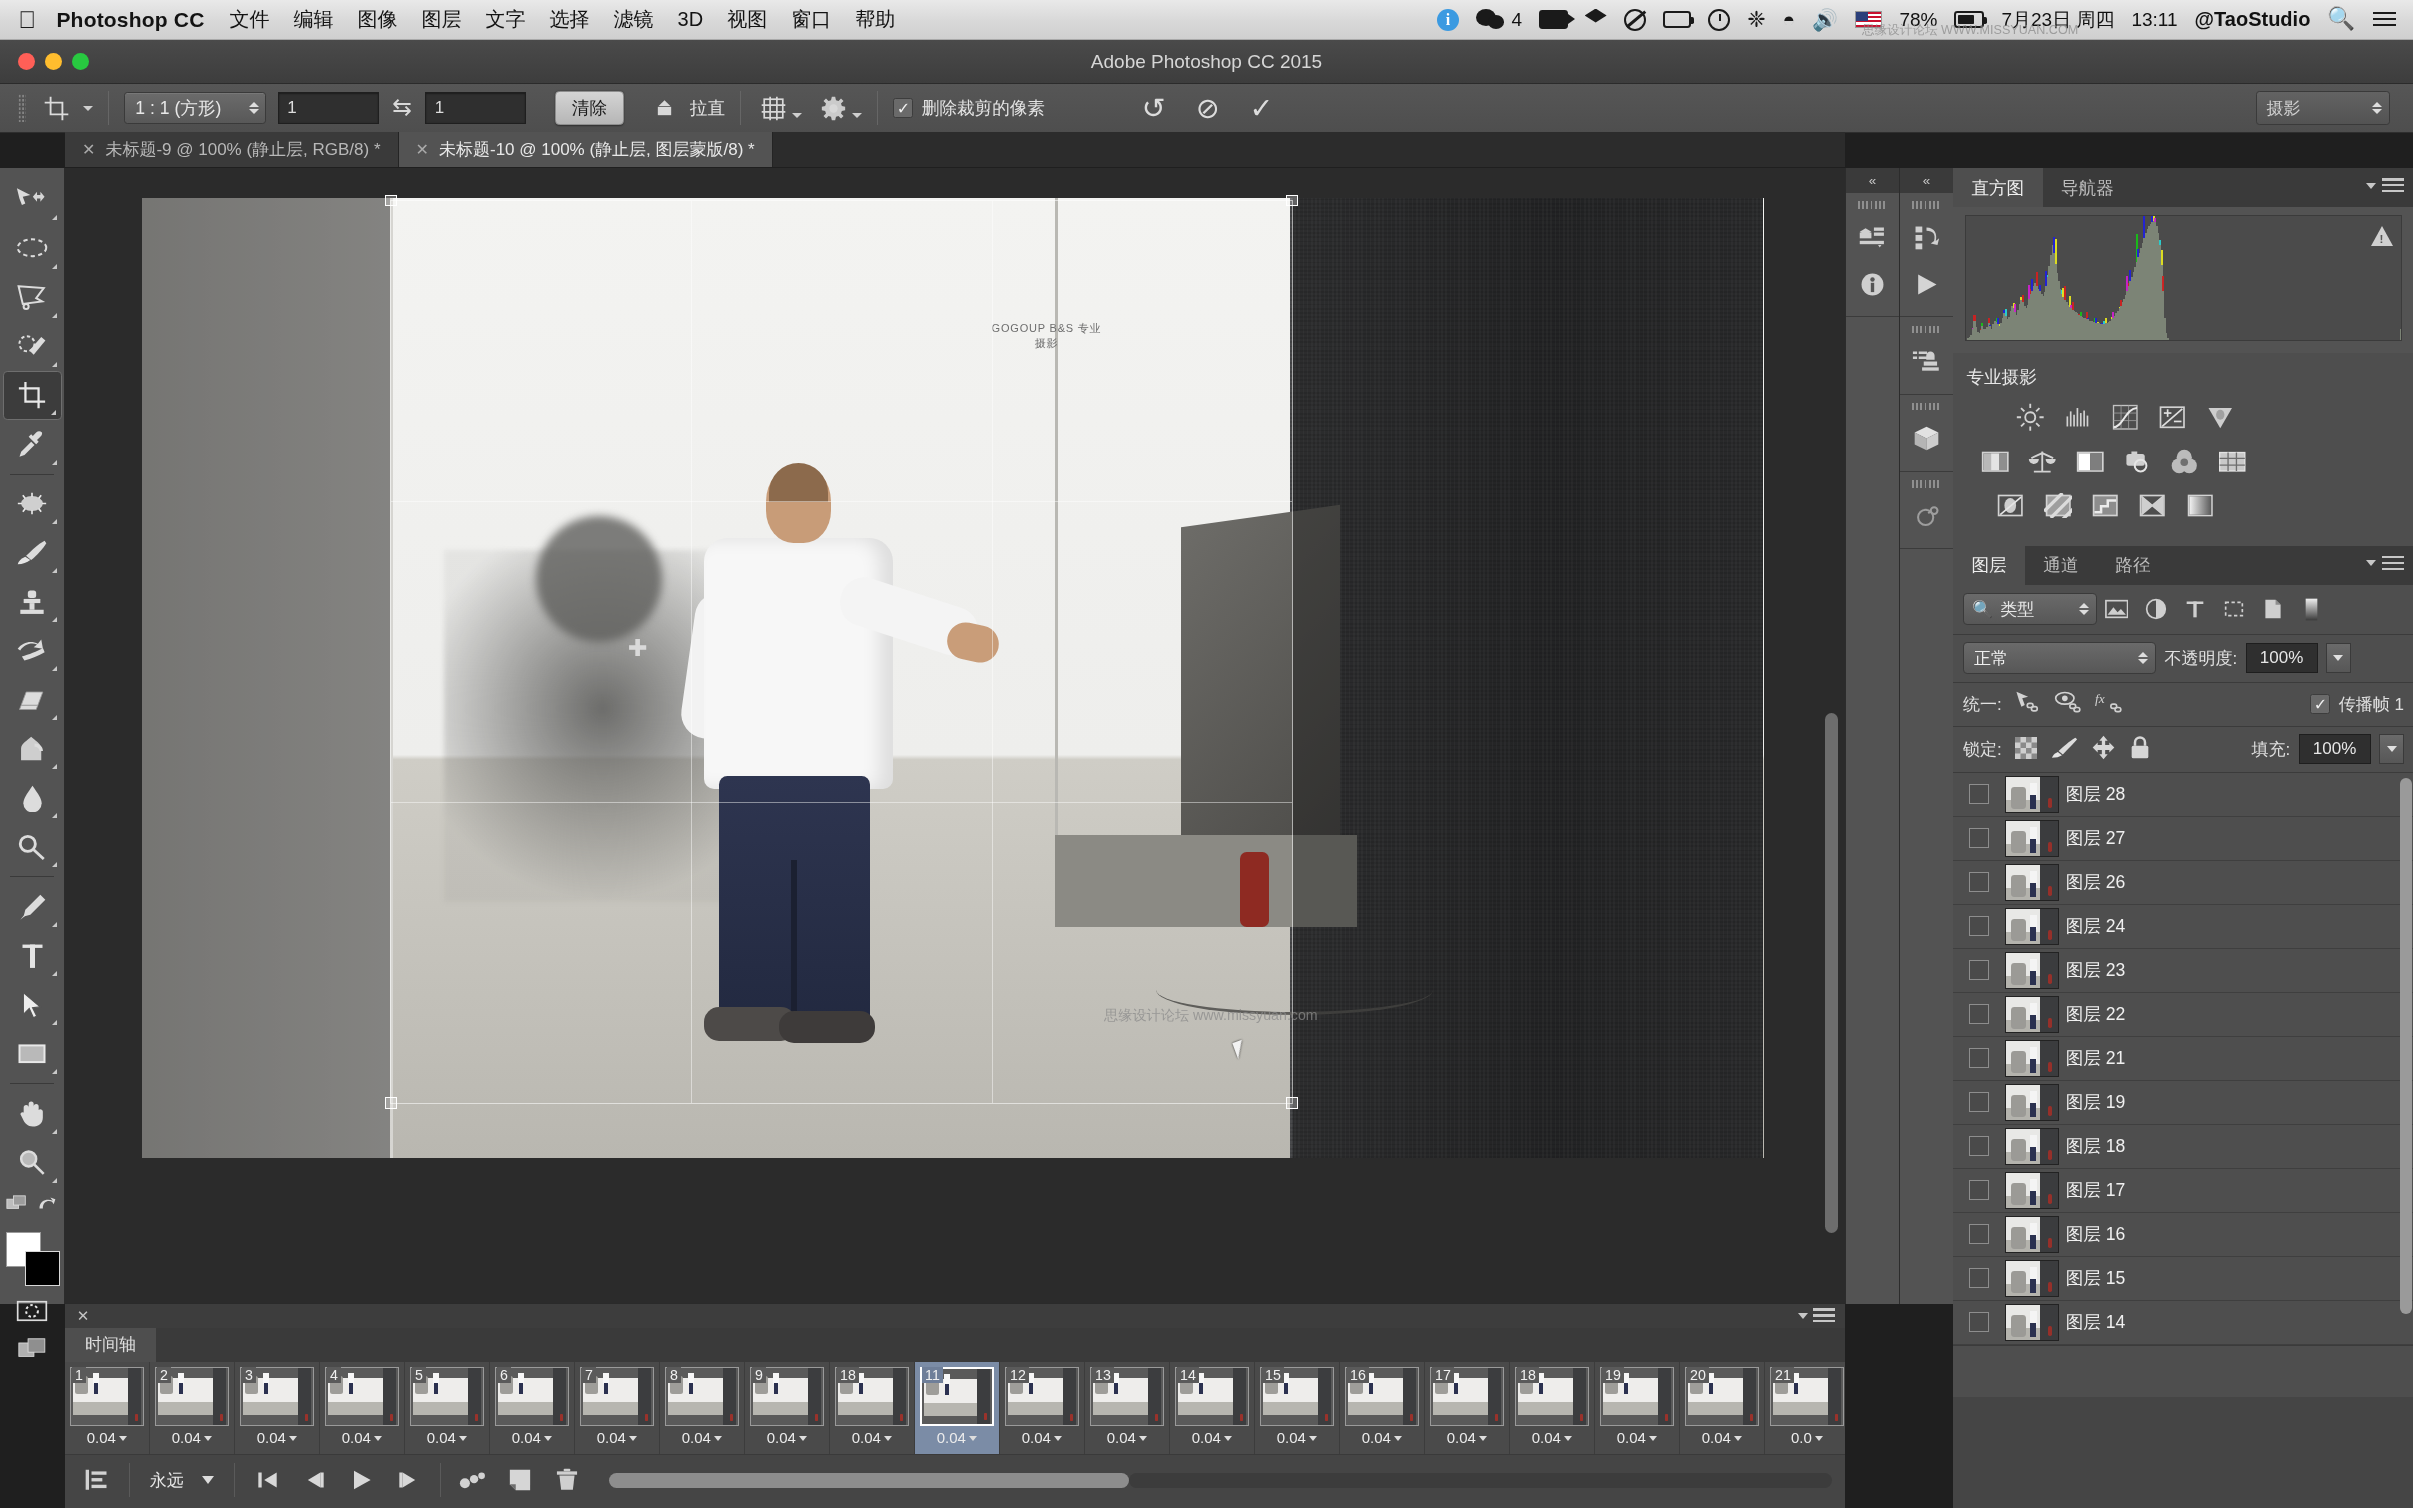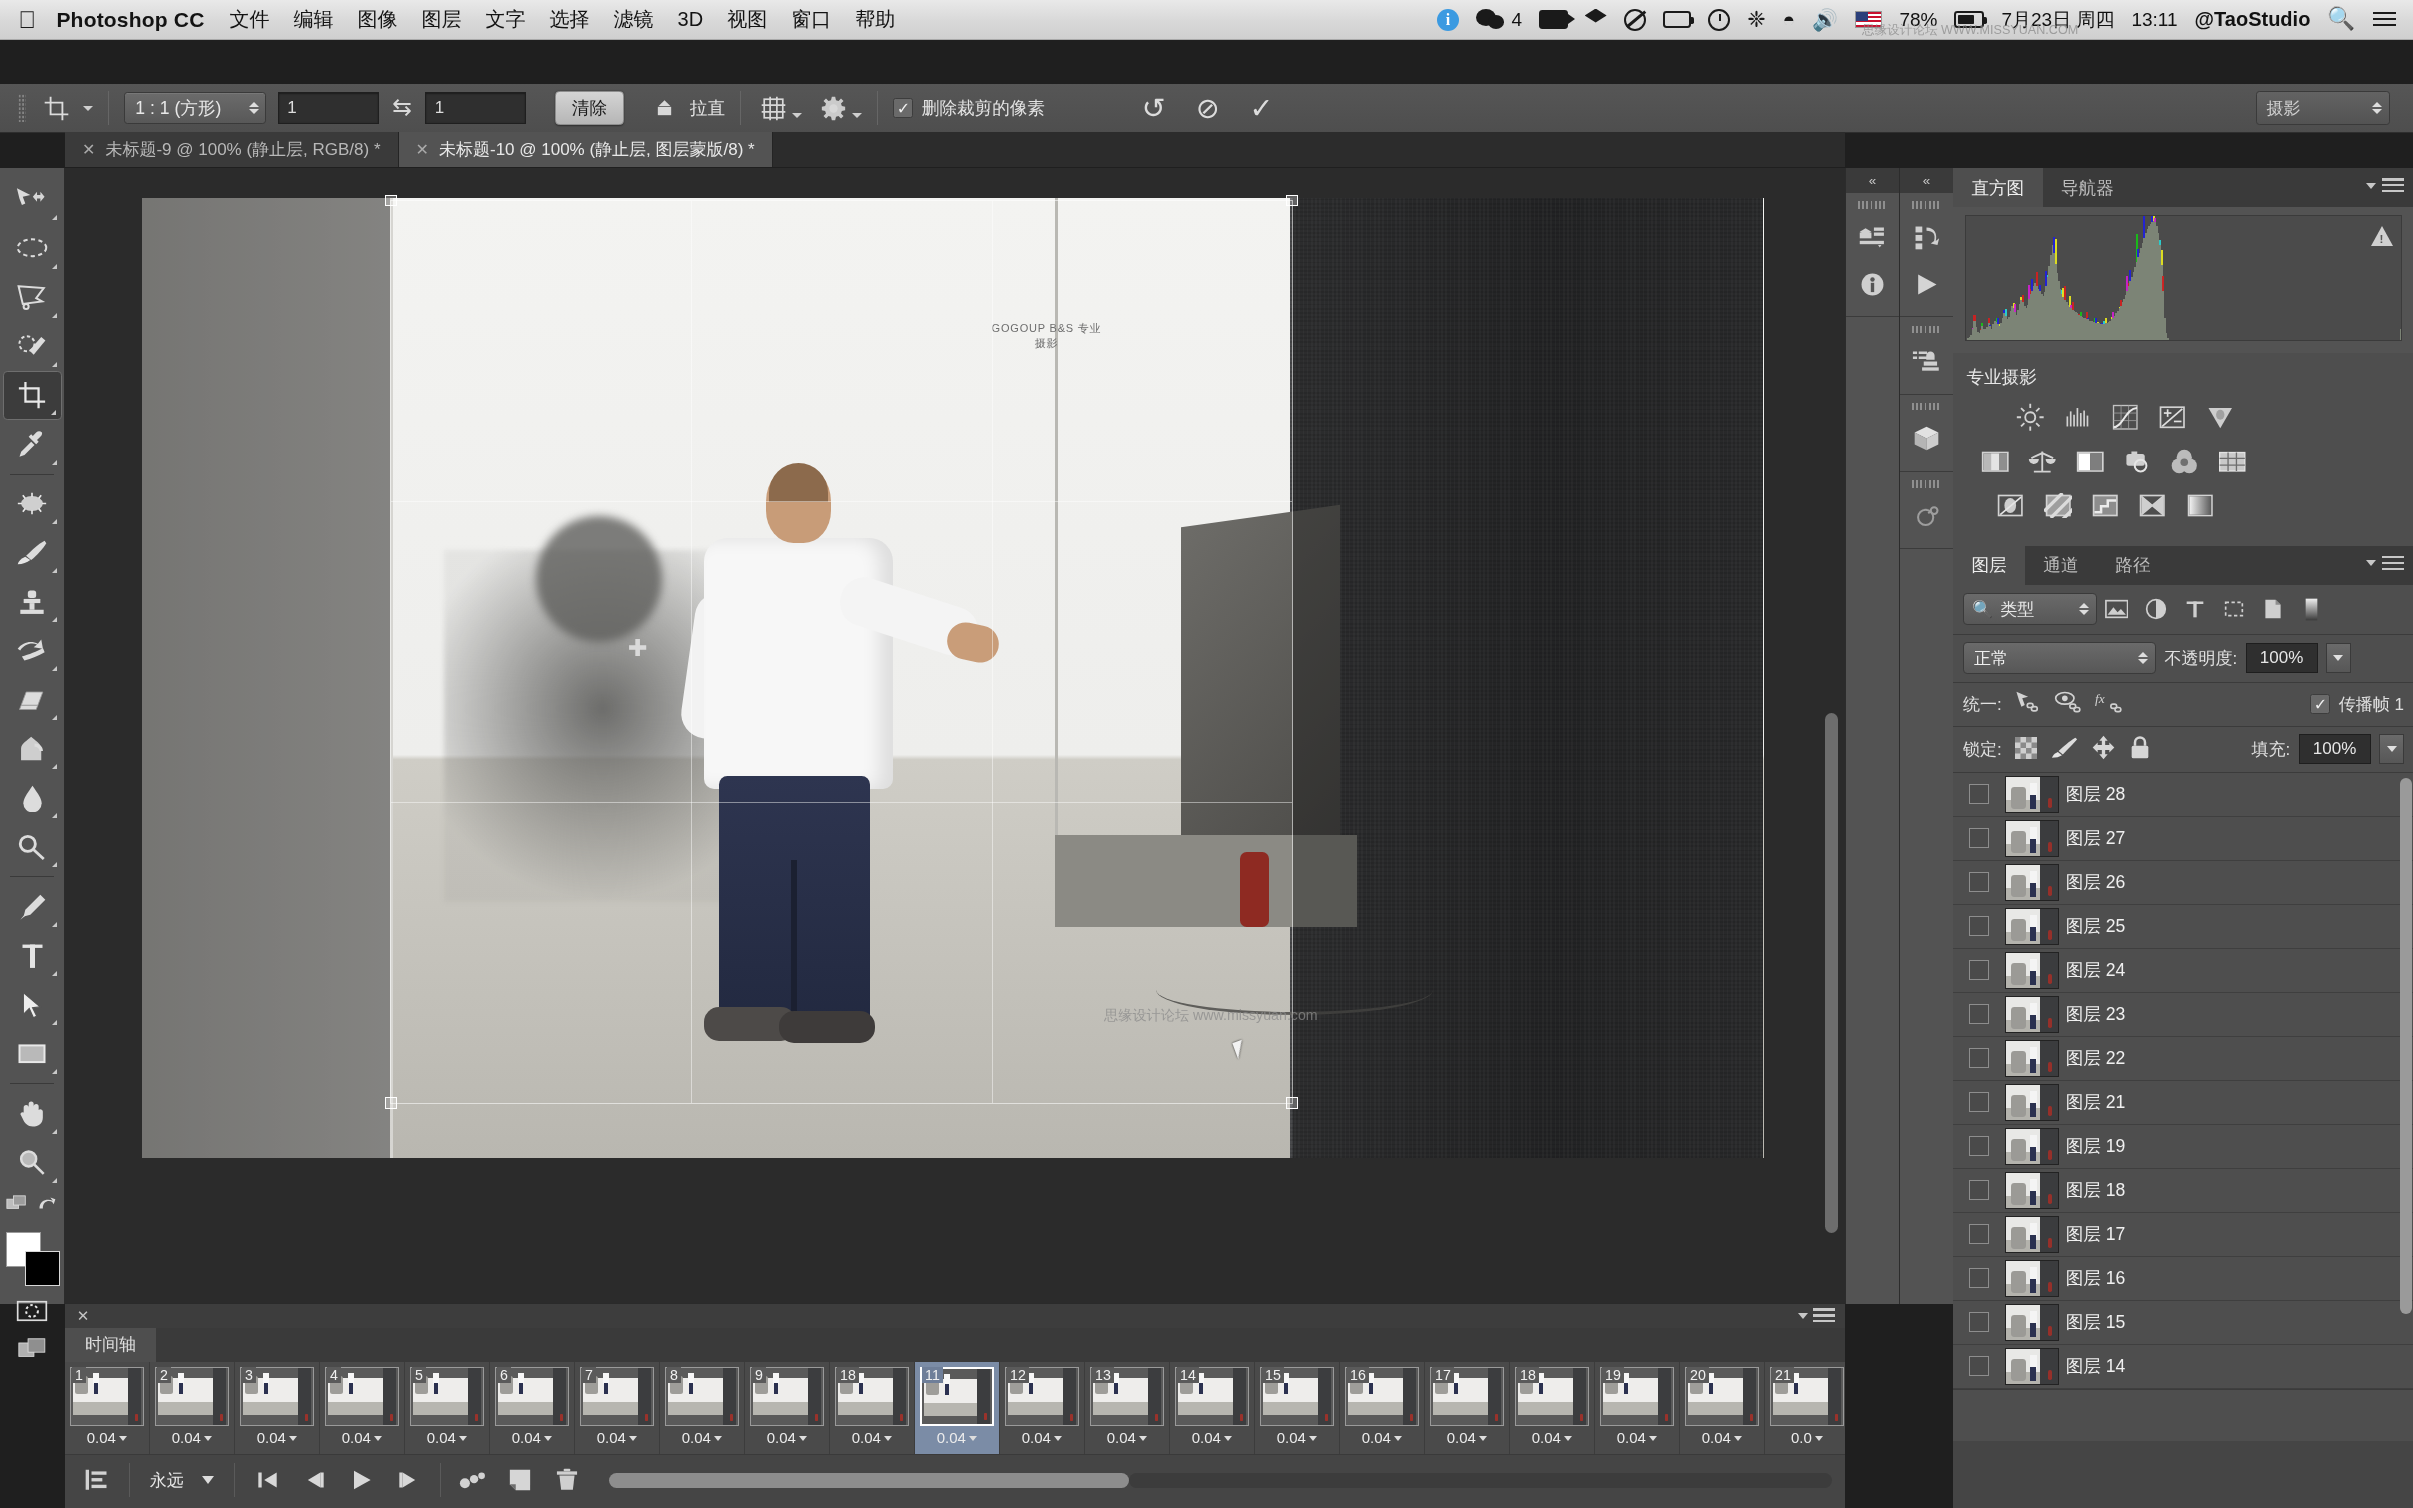--- a/index.html
+++ b/index.html
@@ -384,20 +384,28 @@
           <span class="ico-list">
             <i></i>
             <i></i>
             <i></i>
           </span>
         </span>
     </div>
   </div>
   <div class="wm" style="left:1862px; top:22px;">思缘设计论坛 WWW.MISSYUAN.COM</div>
 
+  <div class="titlebar">
+    <div class="traffic">
+      <span class="tl red"></span>
+      <span class="tl yel"></span>
+      <span class="tl grn"></span>
+    </div>
+    <div class="win-title">Adobe Photoshop CC 2015</div>
+  </div>
 
   <div class="optbar">
     <span class="grip"></span>
     <span class="opt-tool-icon">
       <svg width="27" height="27" viewBox="0 0 32 32">
           <g stroke="#dcdcdc" stroke-width="2.2" fill="none">
         <path d="M9 2 V23 H30"></path>
             <path d="M2 9 H23 V30"></path>
           </g>
         </svg>
@@ -1729,33 +1737,20 @@
             <div class="eye-cell">
               <span class="eye-empty"></span>
             </div>
             <div class="thumb">
               <i class="th-dark"></i>
               <i class="th-shadow"></i>
               <i class="th-man"></i>
               <i class="th-man2"></i>
               <i class="th-ext"></i>
             </div>
-            <span class="layer-name">图层 25</span>
-          </div>
-          <div class="layer-row">
-            <div class="eye-cell">
-              <span class="eye-empty"></span>
-            </div>
-            <div class="thumb">
-              <i class="th-dark"></i>
-              <i class="th-shadow"></i>
-              <i class="th-man"></i>
-              <i class="th-man2"></i>
-              <i class="th-ext"></i>
-            </div>
             <span class="layer-name">图层 24</span>
           </div>
           <div class="layer-row">
             <div class="eye-cell">
               <span class="eye-empty"></span>
             </div>
             <div class="thumb">
               <i class="th-dark"></i>
               <i class="th-shadow"></i>
               <i class="th-man"></i>

